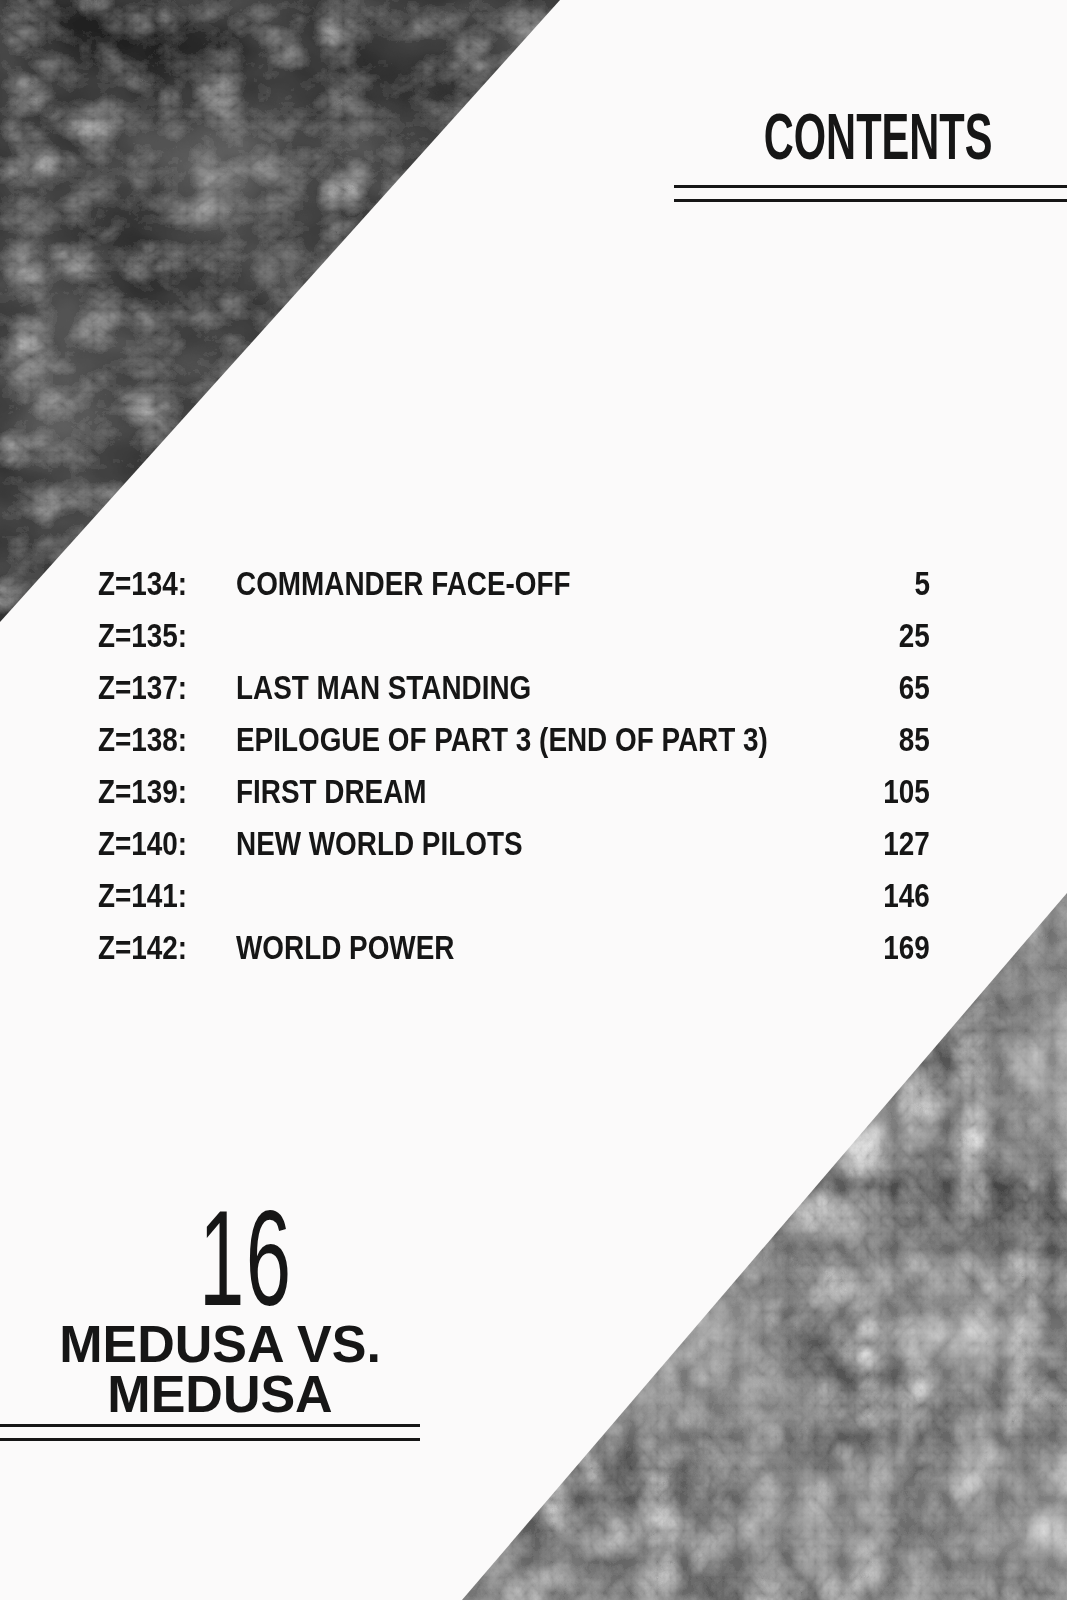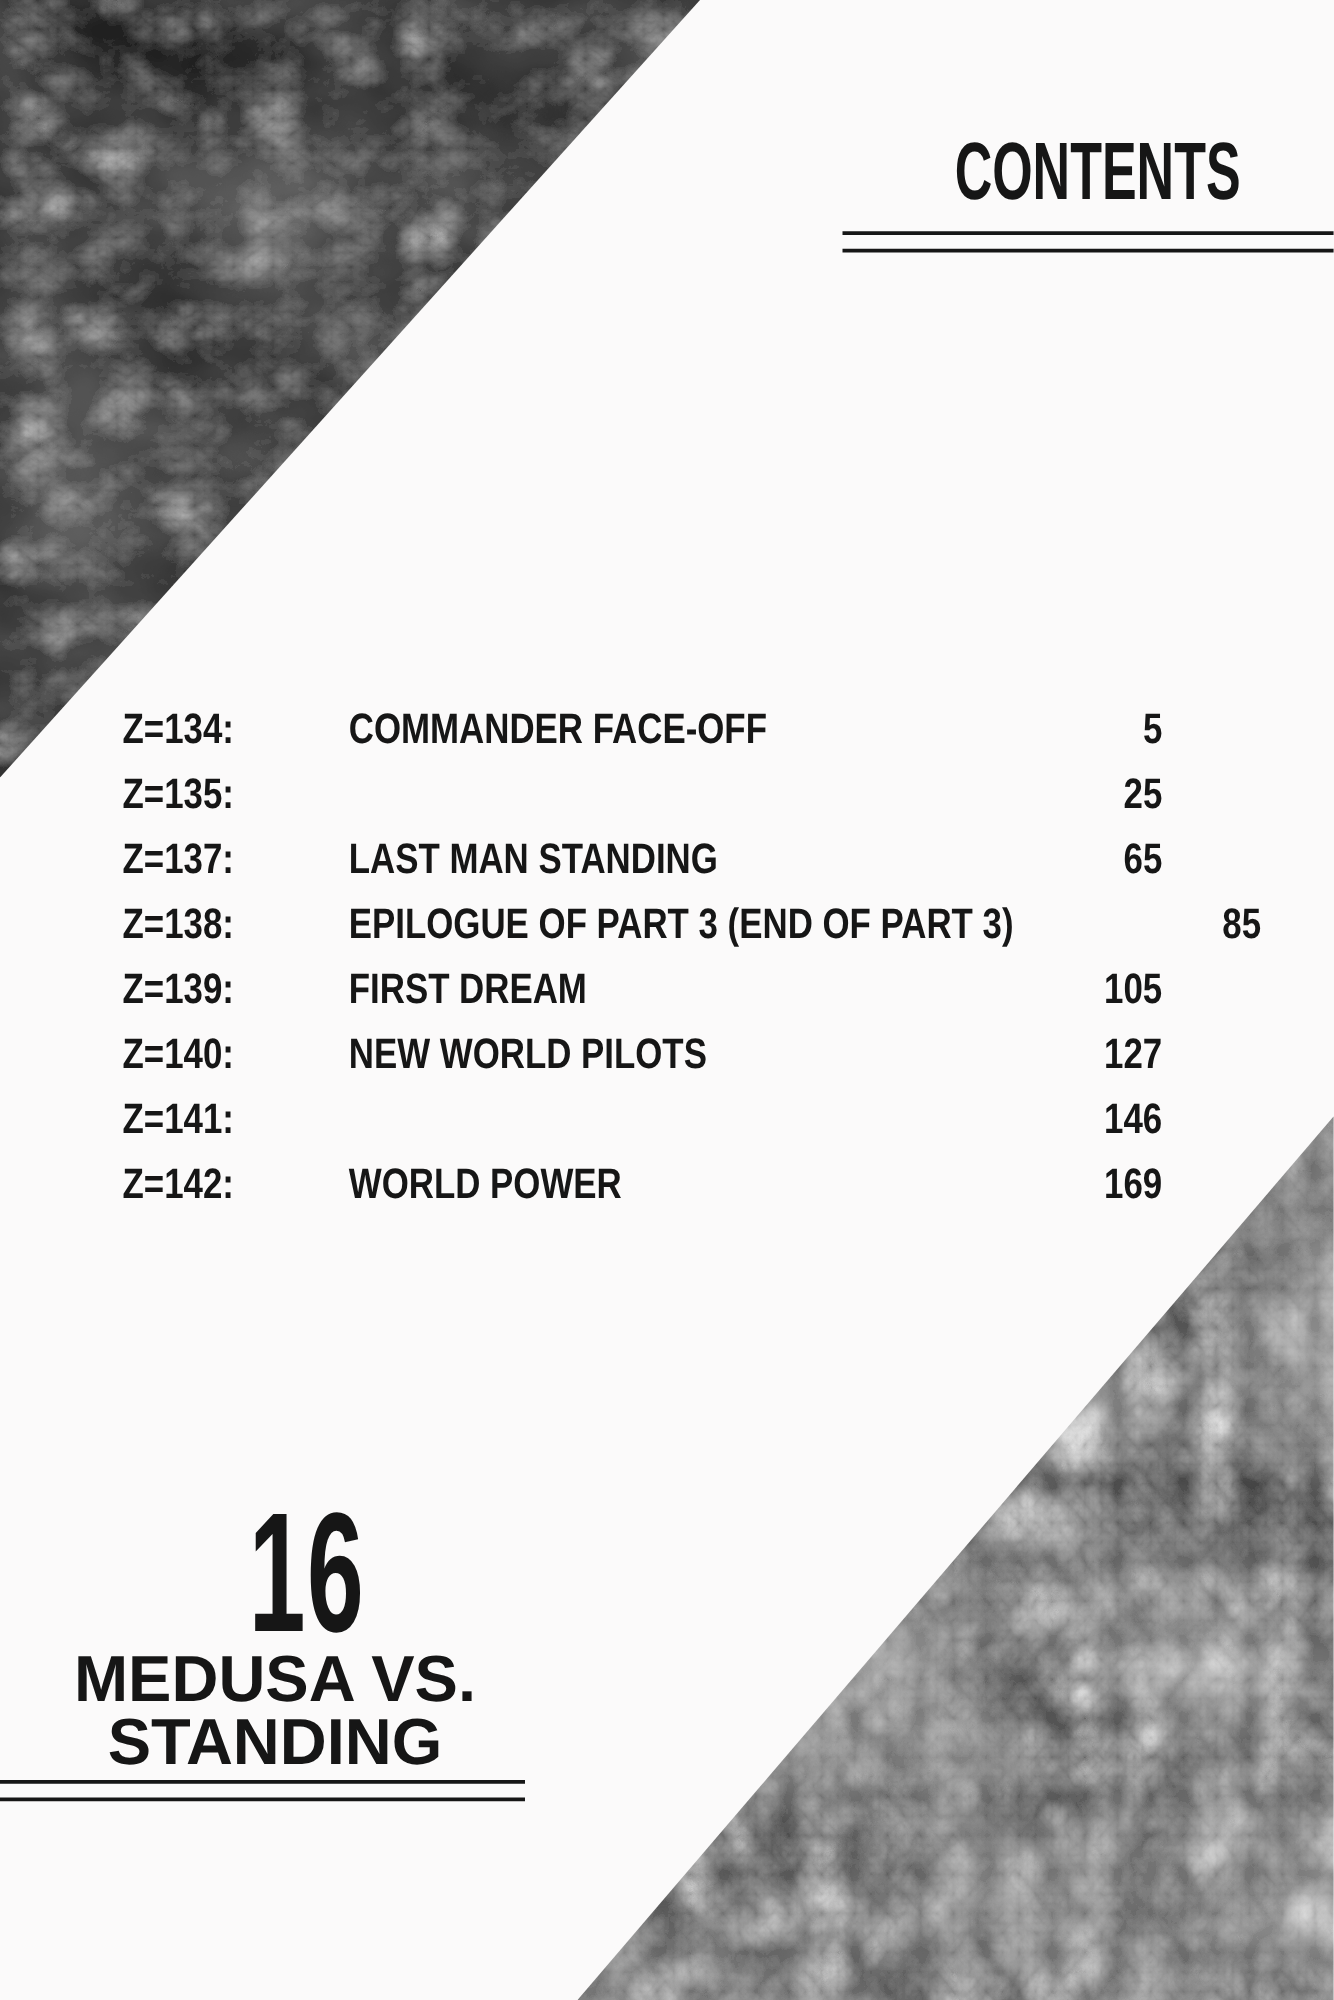--- a/index.html
+++ b/index.html
@@ -52,39 +52,38 @@
     top:557px;
     width:832px; 
   }
   .toc-row{
     display:flex;
     height:52px;
     line-height:52px;
     font-size:34px;
     font-weight:bold;
     white-space:nowrap;
-    gap:43px;
   }
   .toc-row .code{width:122px;flex:0 0 122px;}
   .toc-row .title{flex:1 1 auto;margin-left:16px;}
   .toc-row .page{flex:0 0 auto;margin-left:auto;text-align:right;}
   .cx{display:inline-block;transform:scaleX(0.82);transform-origin:0 50%;}
   .cx-r{display:inline-block;transform:scaleX(0.82);transform-origin:100% 50%;}
 
   
   .vol-num{
     position:absolute;
     left:62px;
     top:1208px;
     width:368px;
     height:100px;
     line-height:100px;
     text-align:center;
     font-size:136px;
-    font-weight:bold;
+    font-weight:normal;
   }
   .vol-num .vn{
     display:inline-block;
     transform:scaleX(0.60);
     transform-origin:50% 50%;
     letter-spacing:2px;
   }
   .vol-title{
     position:absolute;
     left:0;
@@ -223,17 +222,17 @@
         <span class="code"><span class="cx">Z=142:</span></span>
         <span class="title"><span class="cx">WORLD POWER</span></span>
         <span class="page"><span class="cx-r">169</span></span>
       </div>
     </div>
 
   <div class="vol-num">
     <span class="vn">16</span>
   </div>
   <div class="vol-title vt1">MEDUSA VS.</div>
-  <div class="vol-title vt2">STANDING</div>
+  <div class="vol-title vt2">MEDUSA</div>
   <div class="footer-rule footer-rule-1"></div>
   <div class="footer-rule footer-rule-2"></div>
 
 </div>
 
 </body></html>

